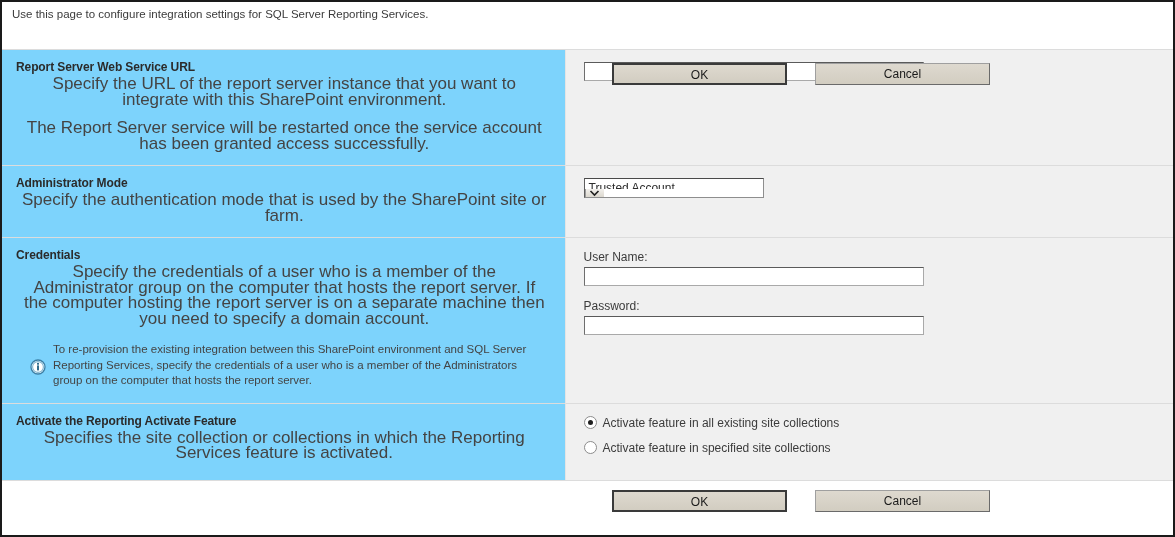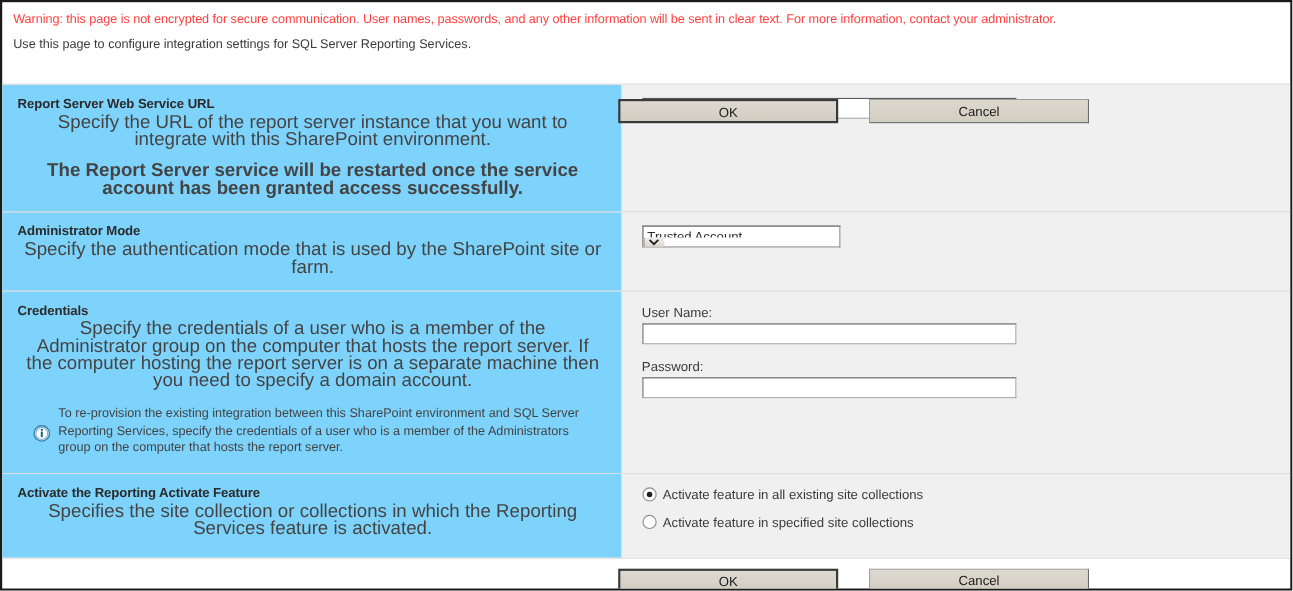--- a/index.html
+++ b/index.html
@@ -53,21 +53,21 @@
     padding-right: 183px;
   }
   .button-bar.top { top: 61px; }
 
   .btn {
     font-family: "Liberation Sans", sans-serif;
     font-size: 12px;
     color: #1b1b1b;
     background: #d6d2c7;
     background: linear-gradient(#ded9cf, #d2cdc1);
-    width: 200px;
+    width: 175px;
     height: 22px;
     line-height: 20px;
     text-align: center;
     margin-left: 28px;
     border: 1px solid #9f9f9f;
     border-right-color: #6a6a6a;
     border-bottom-color: #6a6a6a;
     padding: 0;
     cursor: default;
     user-select: none;
@@ -107,21 +107,21 @@
     margin: 0 0 2px 0;
     letter-spacing: -0.1px;
   }
   .sec-desc {
     color: #444444;
     font-size: 17px;
     line-height: 15.5px;
     margin: 0 0 0 6px;
     text-align: center;
   }
-  .sec-desc + .sec-desc { margin-top: 13px; font-weight: bold; }
+  .sec-desc + .sec-desc { margin-top: 13px; }
 
   .note {
     display: flex;
     margin: 16px 0 0 14px;
     align-items: flex-start;
   }
   .note-icon {
     flex: 0 0 auto;
     width: 16px;
     height: 16px;
@@ -214,21 +214,20 @@
     display: flex;
     justify-content: flex-end;
     border-top: 1px solid #dcdcdc;
   }
 </style>
 </head>
 <body>
 
 <div class="page-frame">
 
-  <div class="warning-bar">Warning: this page is not encrypted for secure communication. User names, passwords, and any other information will be sent in clear text. For more information, contact your administrator.</div>
 
   <div class="intro-row">
     <div class="intro-text">Use this page to configure integration settings for SQL Server Reporting Services.</div>
 
     <div class="button-bar top">
       <button class="btn default">OK</button>
       <button class="btn">Cancel</button>
     </div>
   </div>
 

